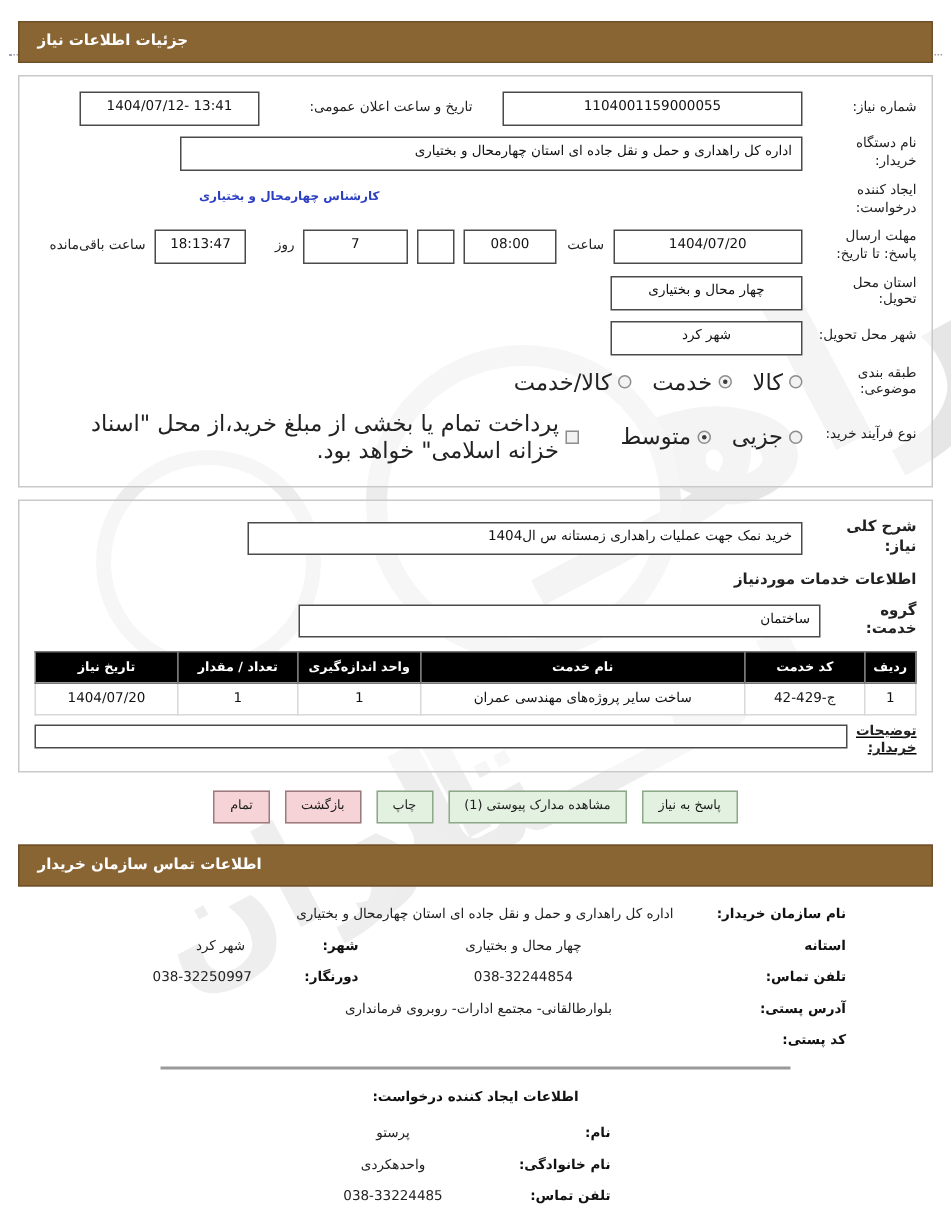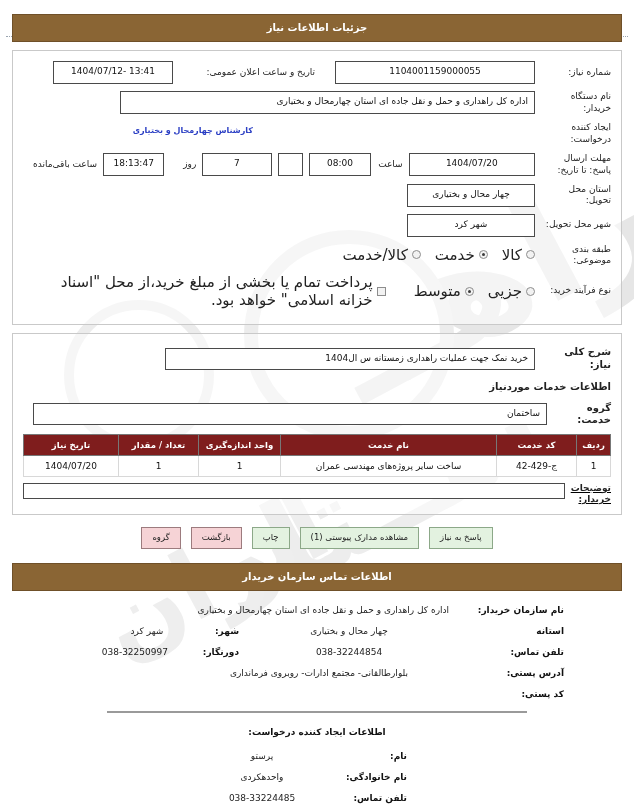--- a/index.html
+++ b/index.html
@@ -62,21 +62,21 @@
     padding: 0 12px;
   }
 
   
   .section-bar {
     background: #8a6534;
     color: #ffffff;
     font-size: 10px;
     font-weight: bold;
     padding: 7px 12px 8px 12px;
-    text-align: center;
+    text-align: left;
     border: 1px solid #6f5029;
     margin-top: 14px;
   }
 
   
   .panel {
     border: 1px solid #c9c9c9;
     background: rgba(255,255,255,0.55);
     margin-top: 8px;
     padding: 10px 10px 8px 10px;
@@ -155,21 +155,21 @@
   }
 
   
   table.svc {
     width: 100%;
     border-collapse: collapse;
     margin-top: 6px;
     background: #ffffff;
   }
   table.svc thead th {
-    background: #7f1d1d;
+    background: #000000;
     color: #ffffff;
     font-size: 8.5px;
     font-weight: bold;
     padding: 5px 4px;
     border: 1px solid #777;
     text-align: center;
     white-space: nowrap;
   }
   table.svc tbody td {
     font-size: 9px;
@@ -330,21 +330,21 @@
 
     <div class="row" style="margin-top:2px;">
       <div class="lbl w70 bold" style="font-size:10px;">شرح کلی نیاز:</div>
       <div class="fld wide-desc big">خرید نمک جهت عملیات راهداری زمستانه س ال1404</div>
     </div>
 
     <div class="lbl bold" style="font-size:10px;margin:10px 0 8px 0;width:100%;">اطلاعات خدمات موردنیاز</div>
 
     <div class="row">
       <div class="lbl w58 bold" style="font-size:10px;">گروه خدمت:</div>
-      <div class="fld right big" style="width:514px;">ساختمان</div>
+      <div class="fld right big" style="width:348px;">ساختمان</div>
     </div>
 
     <table class="svc">
       <thead>
         <tr>
           <th style="width:34px;">ردیف</th>
           <th style="width:80px;">کد خدمت</th>
           <th>نام خدمت</th>
           <th style="width:82px;">واحد اندازه‌گیری</th>
           <th style="width:80px;">تعداد / مقدار</th>
@@ -368,21 +368,21 @@
       <div class="fld right" style="flex:1;height:16px;"></div>
     </div>
 
   </div>
 
   <div class="btn-bar">
     <div class="btn green">پاسخ به نیاز</div>
     <div class="btn green">مشاهده مدارک پیوستی (1)</div>
     <div class="btn green">چاپ</div>
     <div class="btn pink">بازگشت</div>
-    <div class="btn pink">گروه</div>
+    <div class="btn pink">تمام</div>
   </div>
 
   <div class="section-bar">اطلاعات تماس سازمان خریدار</div>
 
   <div class="contact">
 
     <div class="c-row" style="padding-right:58px;">
       <div class="c-lbl w115">نام سازمان خریدار:</div>
       <div class="c-val">اداره کل راهداری و حمل و نقل جاده ای استان چهارمحال و بختیاری</div>
     </div>

